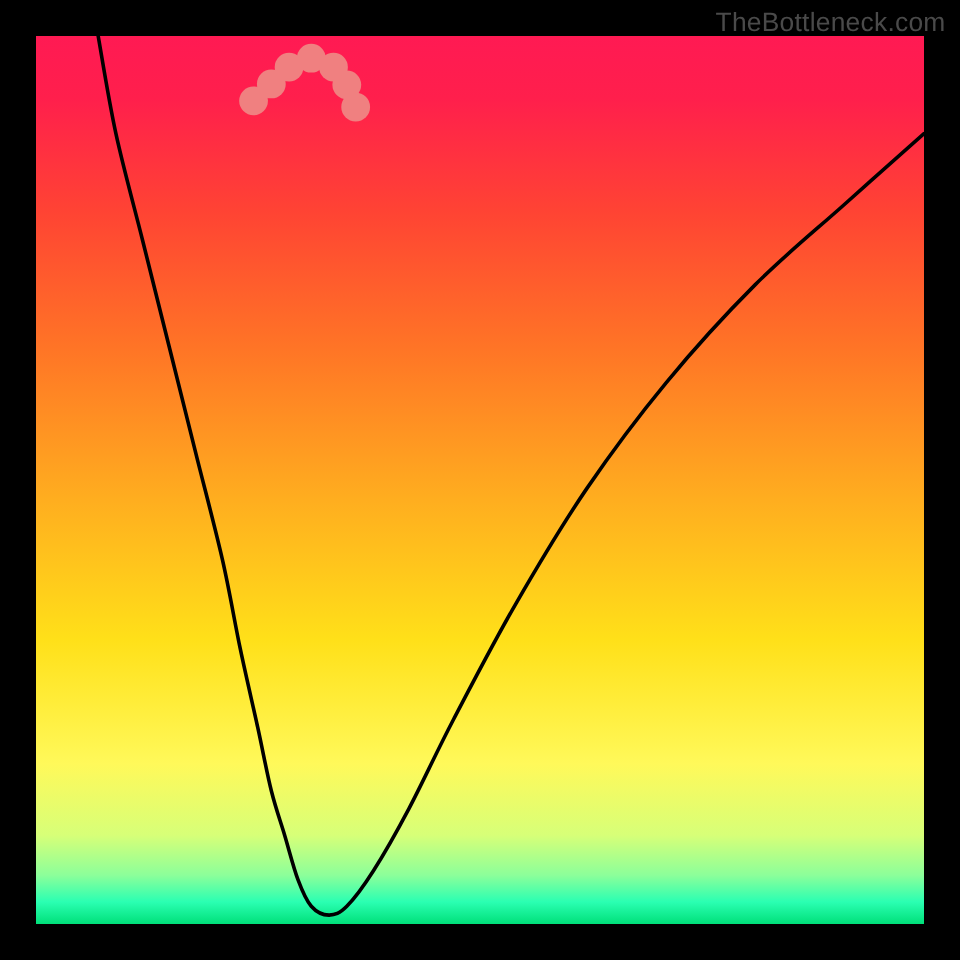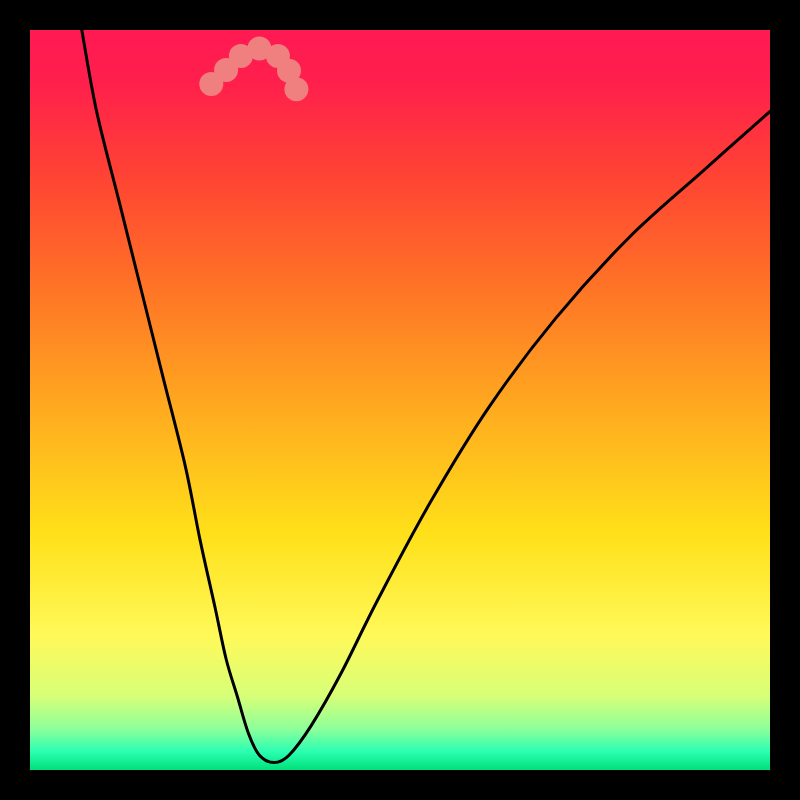--- a/index.html
+++ b/index.html
@@ -48,20 +48,21 @@
     color: #4a4a4a;
     font-size: 22px;
     font-weight: 500;
     letter-spacing: 0.2px;
   }
 </style>
 </head>
 <body>
 
 <div class="frame">
+  <div class="watermark">TheBottleneck.com</div>
   <div class="plot-area">
     <svg class="gradient" viewBox="0 0 740 740" preserveAspectRatio="none">
       <defs>
         <linearGradient id="bg" x1="0" y1="0" x2="0" y2="1">
             <stop offset="0%" stop-color="#ff1a53"></stop>
             <stop offset="7.000000000000001%" stop-color="#ff1f4c"></stop>
             <stop offset="20%" stop-color="#ff4433"></stop>
             <stop offset="35%" stop-color="#ff7426"></stop>
             <stop offset="52%" stop-color="#ffad1f"></stop>
             <stop offset="68%" stop-color="#ffe019"></stop>

